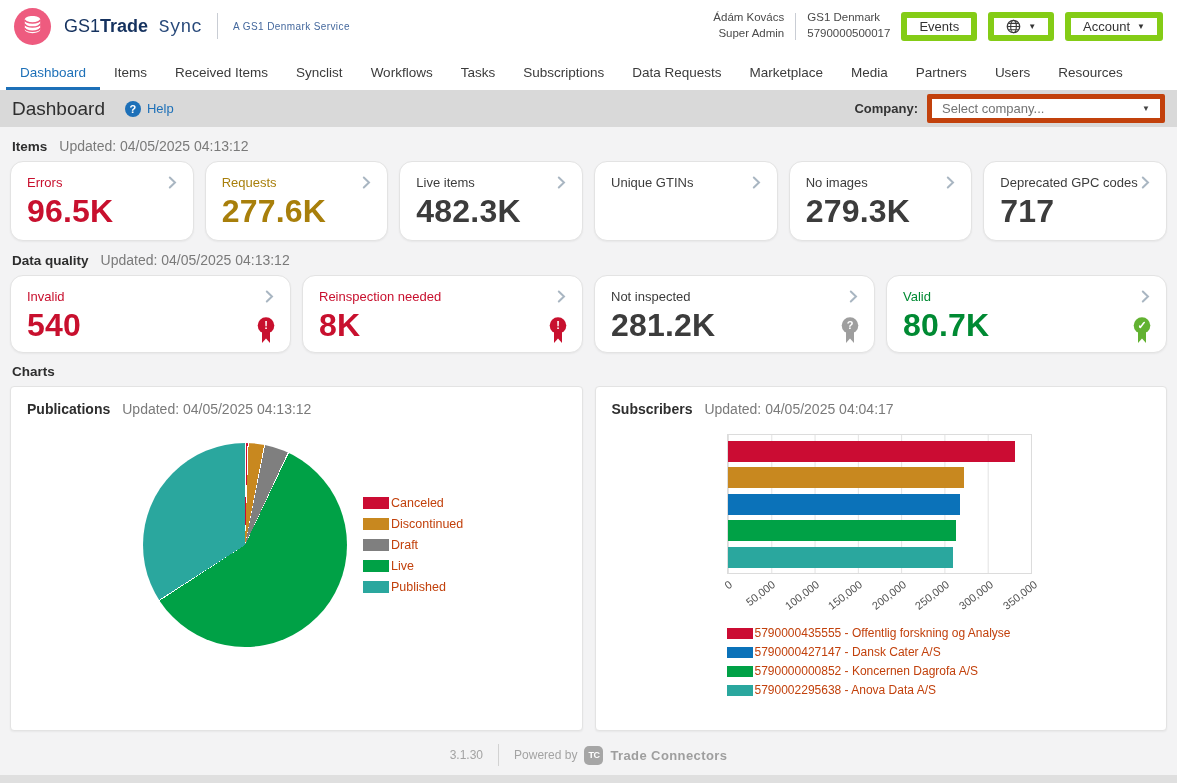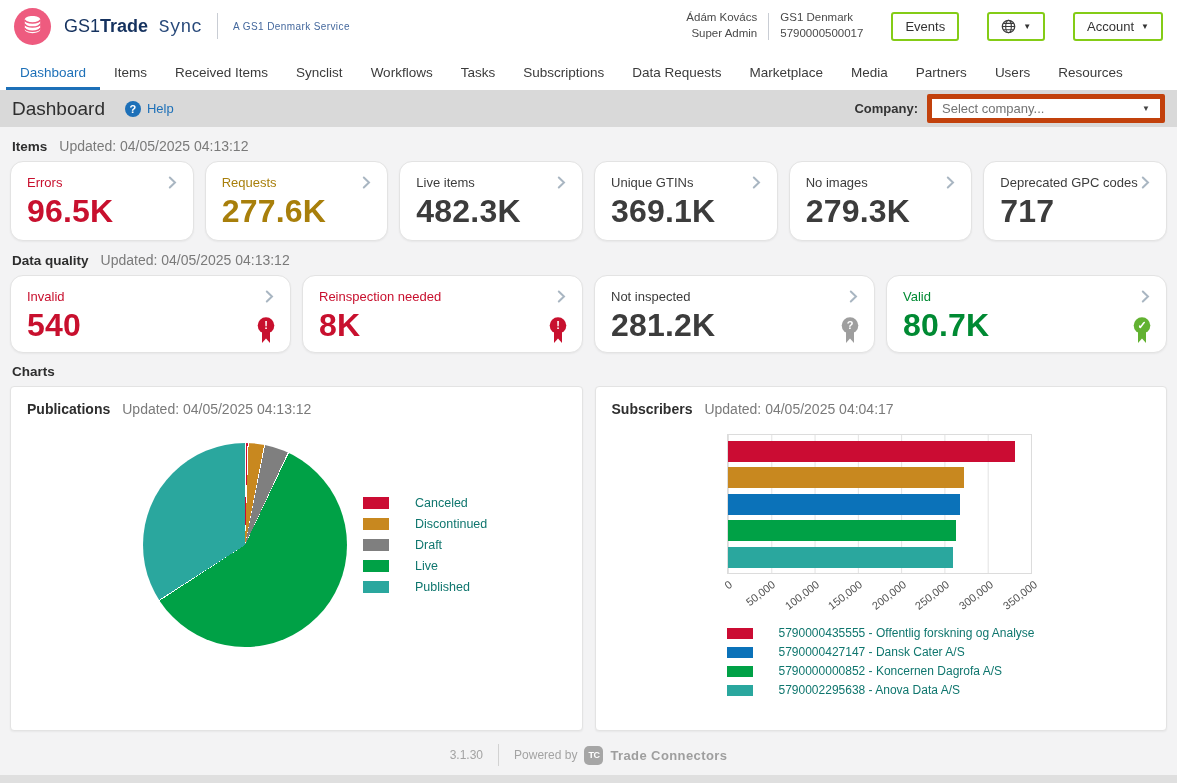--- a/index.html
+++ b/index.html
@@ -14,23 +14,23 @@
     display:flex; align-items:center; justify-content:center; flex:none; }
   .brand { font-size:18px; color:#15325f; margin-left:13px; white-space:nowrap; }
   .brand .bold { font-weight:700; }
   .brand .light { font-weight:300; color:#28497a;font-family:Liberation Mono, monospace; }
   .brand-div { width:1px; height:26px; background:#c9cdd4; margin:0 15px; }
   .tagline { font-size:10px; color:#44689d; letter-spacing:.4px; }
   .top-right { margin-left:auto; display:flex; align-items:center; gap:11px; }
   .id-stack { text-align:right; font-size:11.5px; color:#4a4a4a; line-height:1.35; white-space:nowrap; }
   .id-stack.left-align { text-align:left; }
   .vdiv { width:1px; height:27px; background:#c9cdd4; flex:none; }
-  .btn { height:29px; background:#fff; border:2px solid #84cc16; border-radius:3px;
+  .btn { height:29px; background:#fff; border:6px solid #84cc16; border-radius:3px;
     font-size:13px; color:#333; padding:0 12px; display:flex; align-items:center; gap:7px;
-    cursor:pointer; white-space:nowrap; font-family:inherit;margin-left:17px; }
+    cursor:pointer; white-space:nowrap; font-family:inherit; }
   .caret { font-size:8px; color:#333; }
   
   .nav { height:38px; background:#fff; display:flex; align-items:flex-end; padding:0 6px; }
   .tab { font-size:13.5px; color:#3b3b3b; padding:9px 14px 10px; cursor:pointer; white-space:nowrap; }
   .tab.active { color:#1d70b8; padding-bottom:7px; border-bottom:3px solid #1d70b8; }
   
   .toolbar { height:37px; background:#d9d9d9; display:flex; align-items:center; padding:0 12px; }
   .page-title { font-size:19px; color:#2e2e2e; font-weight:400; }
   .help { display:flex; align-items:center; gap:6px; margin-left:20px; color:#1d70b8; font-size:13px; cursor:pointer; }
   .help-icon { width:16px; height:16px; border-radius:50%; background:#1d70b8; color:#fff;
@@ -57,21 +57,21 @@
   .badge { position:absolute; right:13px; bottom:7px; line-height:0; }
   
   .charts-row { display:flex; gap:12px; }
   .chart-card { background:#fff; border:1px solid #e3e3e3; border-radius:4px; flex:1;
     height:345px; padding:14px 16px; box-shadow:0 1px 2px rgba(0,0,0,.05); }
   .chart-head { display:flex; align-items:baseline; gap:12px; }
   .chart-title { font-size:14px; font-weight:700; color:#2e2e2e; }
   .pie-wrap { display:flex; align-items:center; margin-top:26px; }
   .pie { width:204px; height:204px; border-radius:50%; margin-left:116px; flex:none; }
   .legend { margin-left:16px; display:flex; flex-direction:column; gap:7px; }
-  .legend-item { display:flex; align-items:center; gap:26px; font-size:12.5px; color:#0f766e; white-space:nowrap; }
+  .legend-item { display:flex; align-items:center; gap:2px; font-size:12.5px; color:#c2410c; white-space:nowrap; }
   .swatch { width:26px; height:12px; flex:none; display:inline-block; }
   .bar-area { margin:17px 0 0 115px; width:305px; }
   .plot { position:relative; height:140px; border:1px solid #dcdcdc;
     background-image:linear-gradient(to right, #e2e2e2 1px, transparent 1px);
     background-size:calc(100%/7) 100%;
     display:flex; flex-direction:column; justify-content:space-evenly; }
   .bar { height:21px; }
   .ticks { position:relative; height:44px; width:100%; }
   .tick { position:absolute; top:4px; font-size:11px; color:#555; white-space:nowrap;
     transform-origin:right top; transform:translateX(-100%) rotate(-38deg); }
@@ -207,21 +207,20 @@
       </div>
       <div class="card">
         <div class="card-top">
           <span class="card-label" style="color:#3c3c3c">Unique GTINs</span>
           <span class="chev">
             <svg width="9" height="13" viewBox="0 0 9 13">
               <path d="M1.8 1.5 L7 6.5 L1.8 11.5" stroke="#a9b6c2" stroke-width="2" fill="none" stroke-linecap="round"></path>
             </svg>
           </span>
         </div>
-        <div class="card-value" style="color:#3c3c3c">369.1K</div>
       </div>
       <div class="card">
         <div class="card-top">
           <span class="card-label" style="color:#3c3c3c">No images</span>
           <span class="chev">
             <svg width="9" height="13" viewBox="0 0 9 13">
               <path d="M1.8 1.5 L7 6.5 L1.8 11.5" stroke="#a9b6c2" stroke-width="2" fill="none" stroke-linecap="round"></path>
             </svg>
           </span>
         </div>

